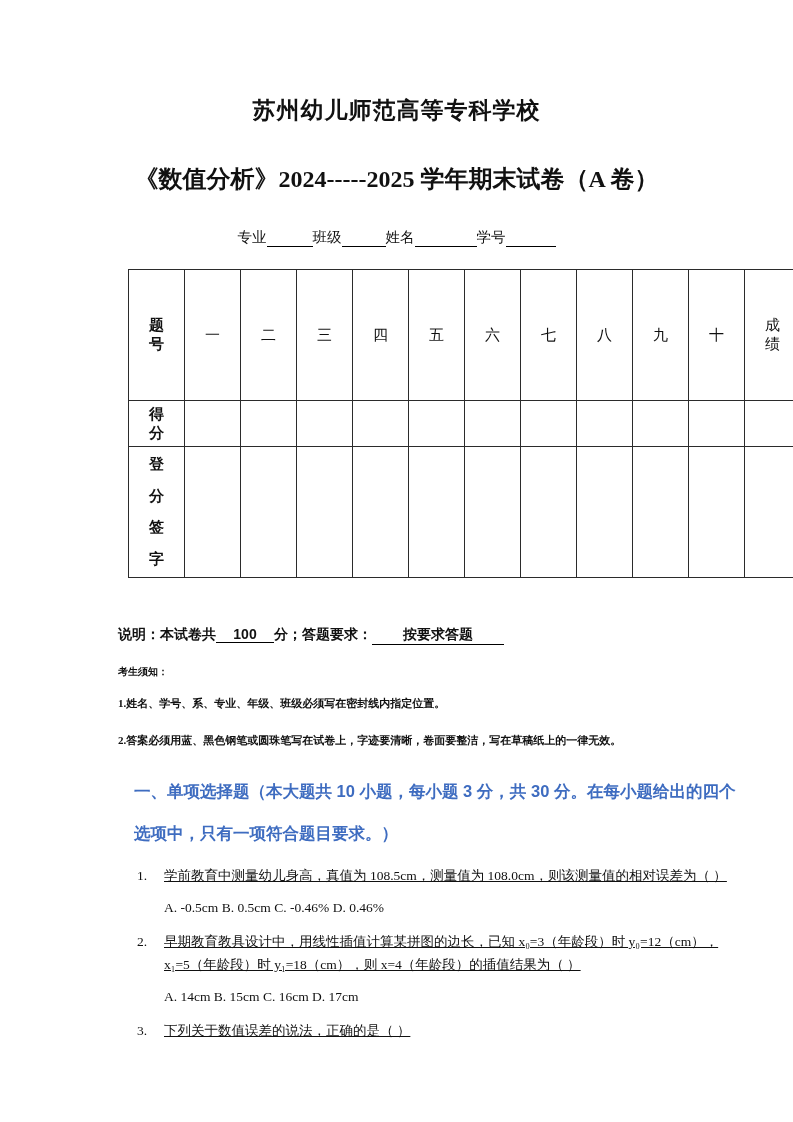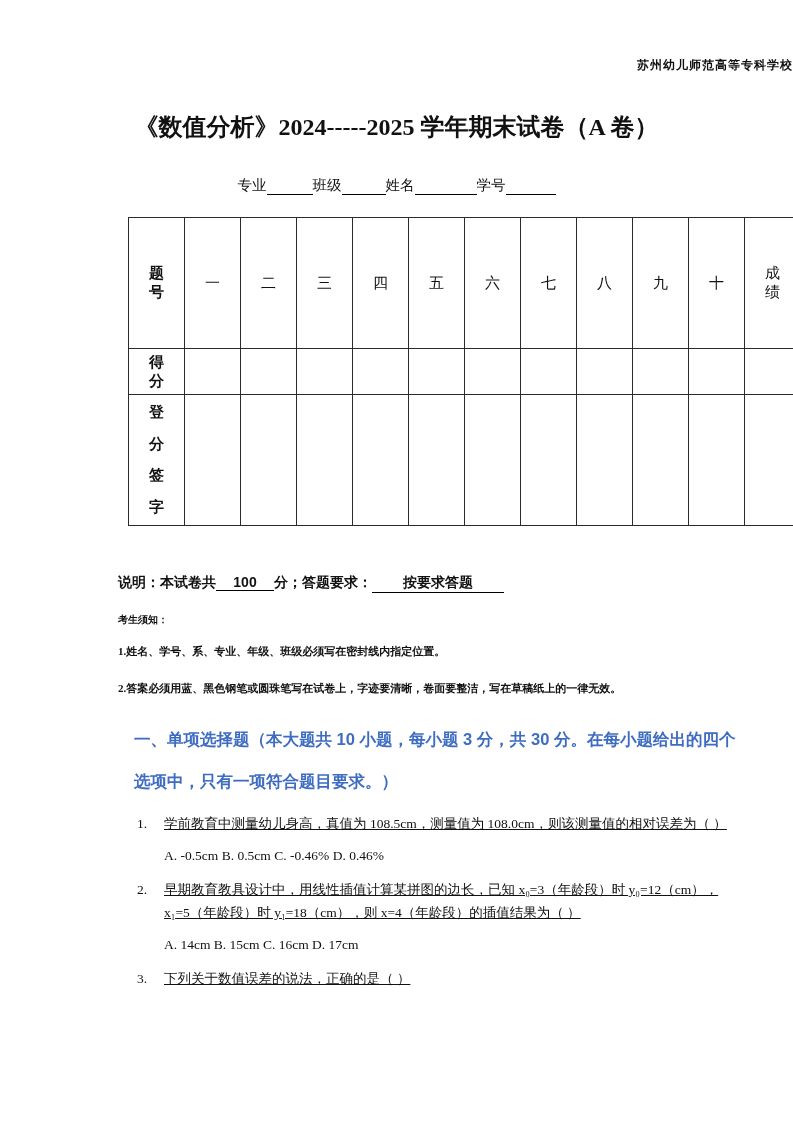--- a/index.html
+++ b/index.html
@@ -1,18 +1,18 @@
 <!DOCTYPE html>
 <html><head>
 <meta charset="utf-8">
 <style>
   html,body{margin:0;padding:0;background:#ffffff;}
   .page{position:relative;width:793px;height:1122px;background:#fff;color:#111;
         font-family:"Liberation Serif","DejaVu Sans",serif;overflow:hidden;}
-  .title1{padding-top:57px;text-align:right;font-size:12px;font-weight:bold;letter-spacing:1px;}
+  .title1{padding-top:95px;text-align:center;font-size:23px;font-weight:bold;letter-spacing:1px;}
   .title2{margin-top:37px;text-align:center;font-size:24px;font-weight:bold;}
   .fill-line{margin-top:33px;text-align:center;font-size:14.5px;}
   .blank{display:inline-block;border-bottom:1.2px solid #000;height:16px;vertical-align:bottom;}
   .b45{width:46px;} .b42{width:44px;} .b62{width:62px;} .b50{width:50px;}
   table.score{border-collapse:collapse;margin:22px 0 0 128px;table-layout:fixed;}
   table.score td{border:1.4px solid #2b2b2b;text-align:center;vertical-align:middle;
         font-size:15px;padding:2px 20px;word-break:break-all;}
   .row-head{height:93px;}
   .row-score{height:46px;}
   .row-sign{height:93px;}

